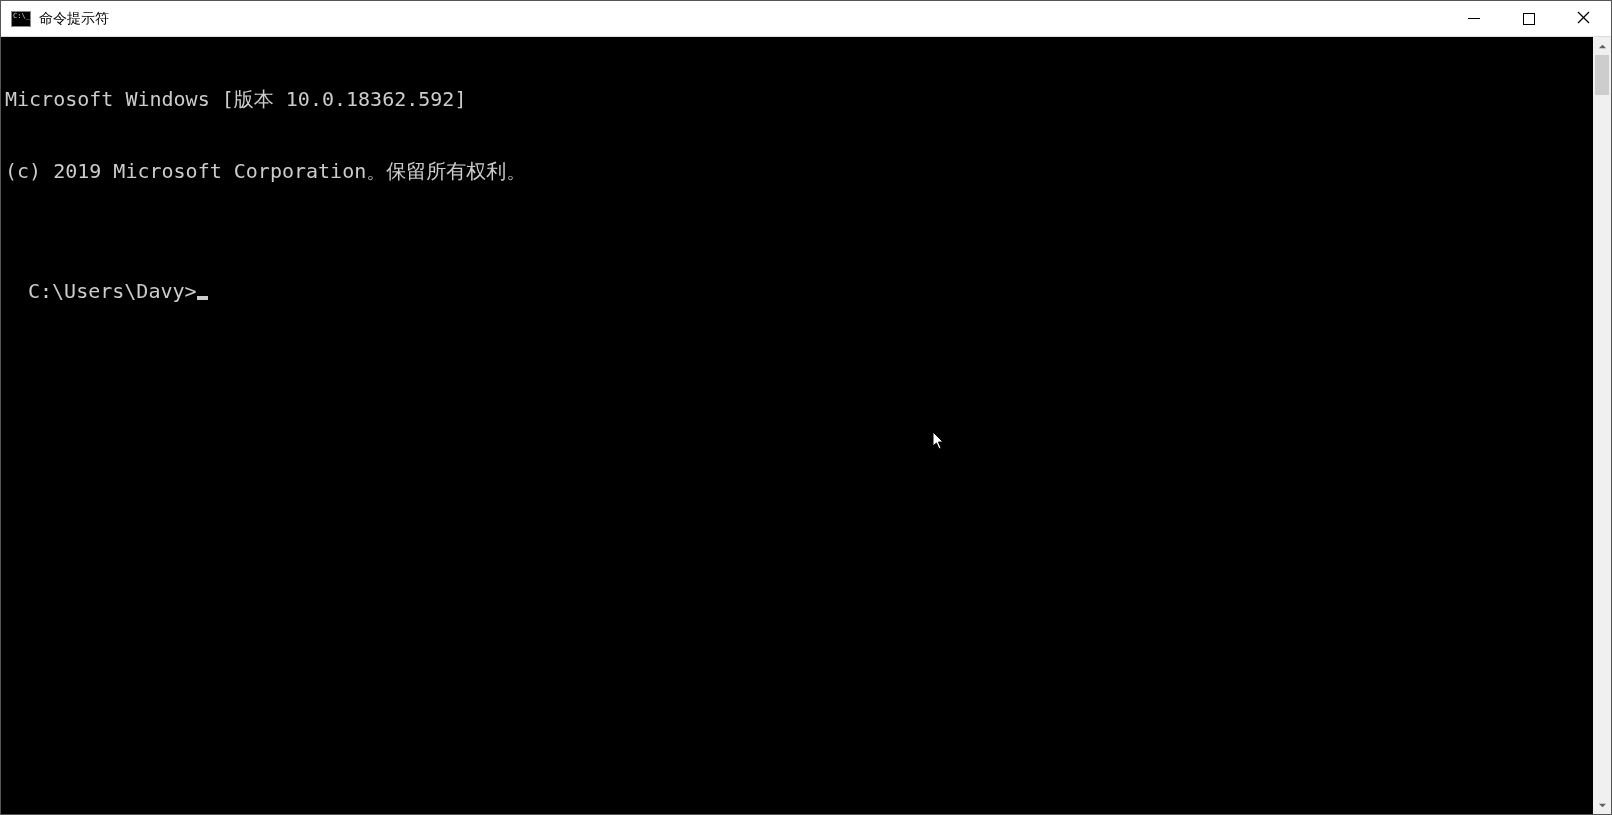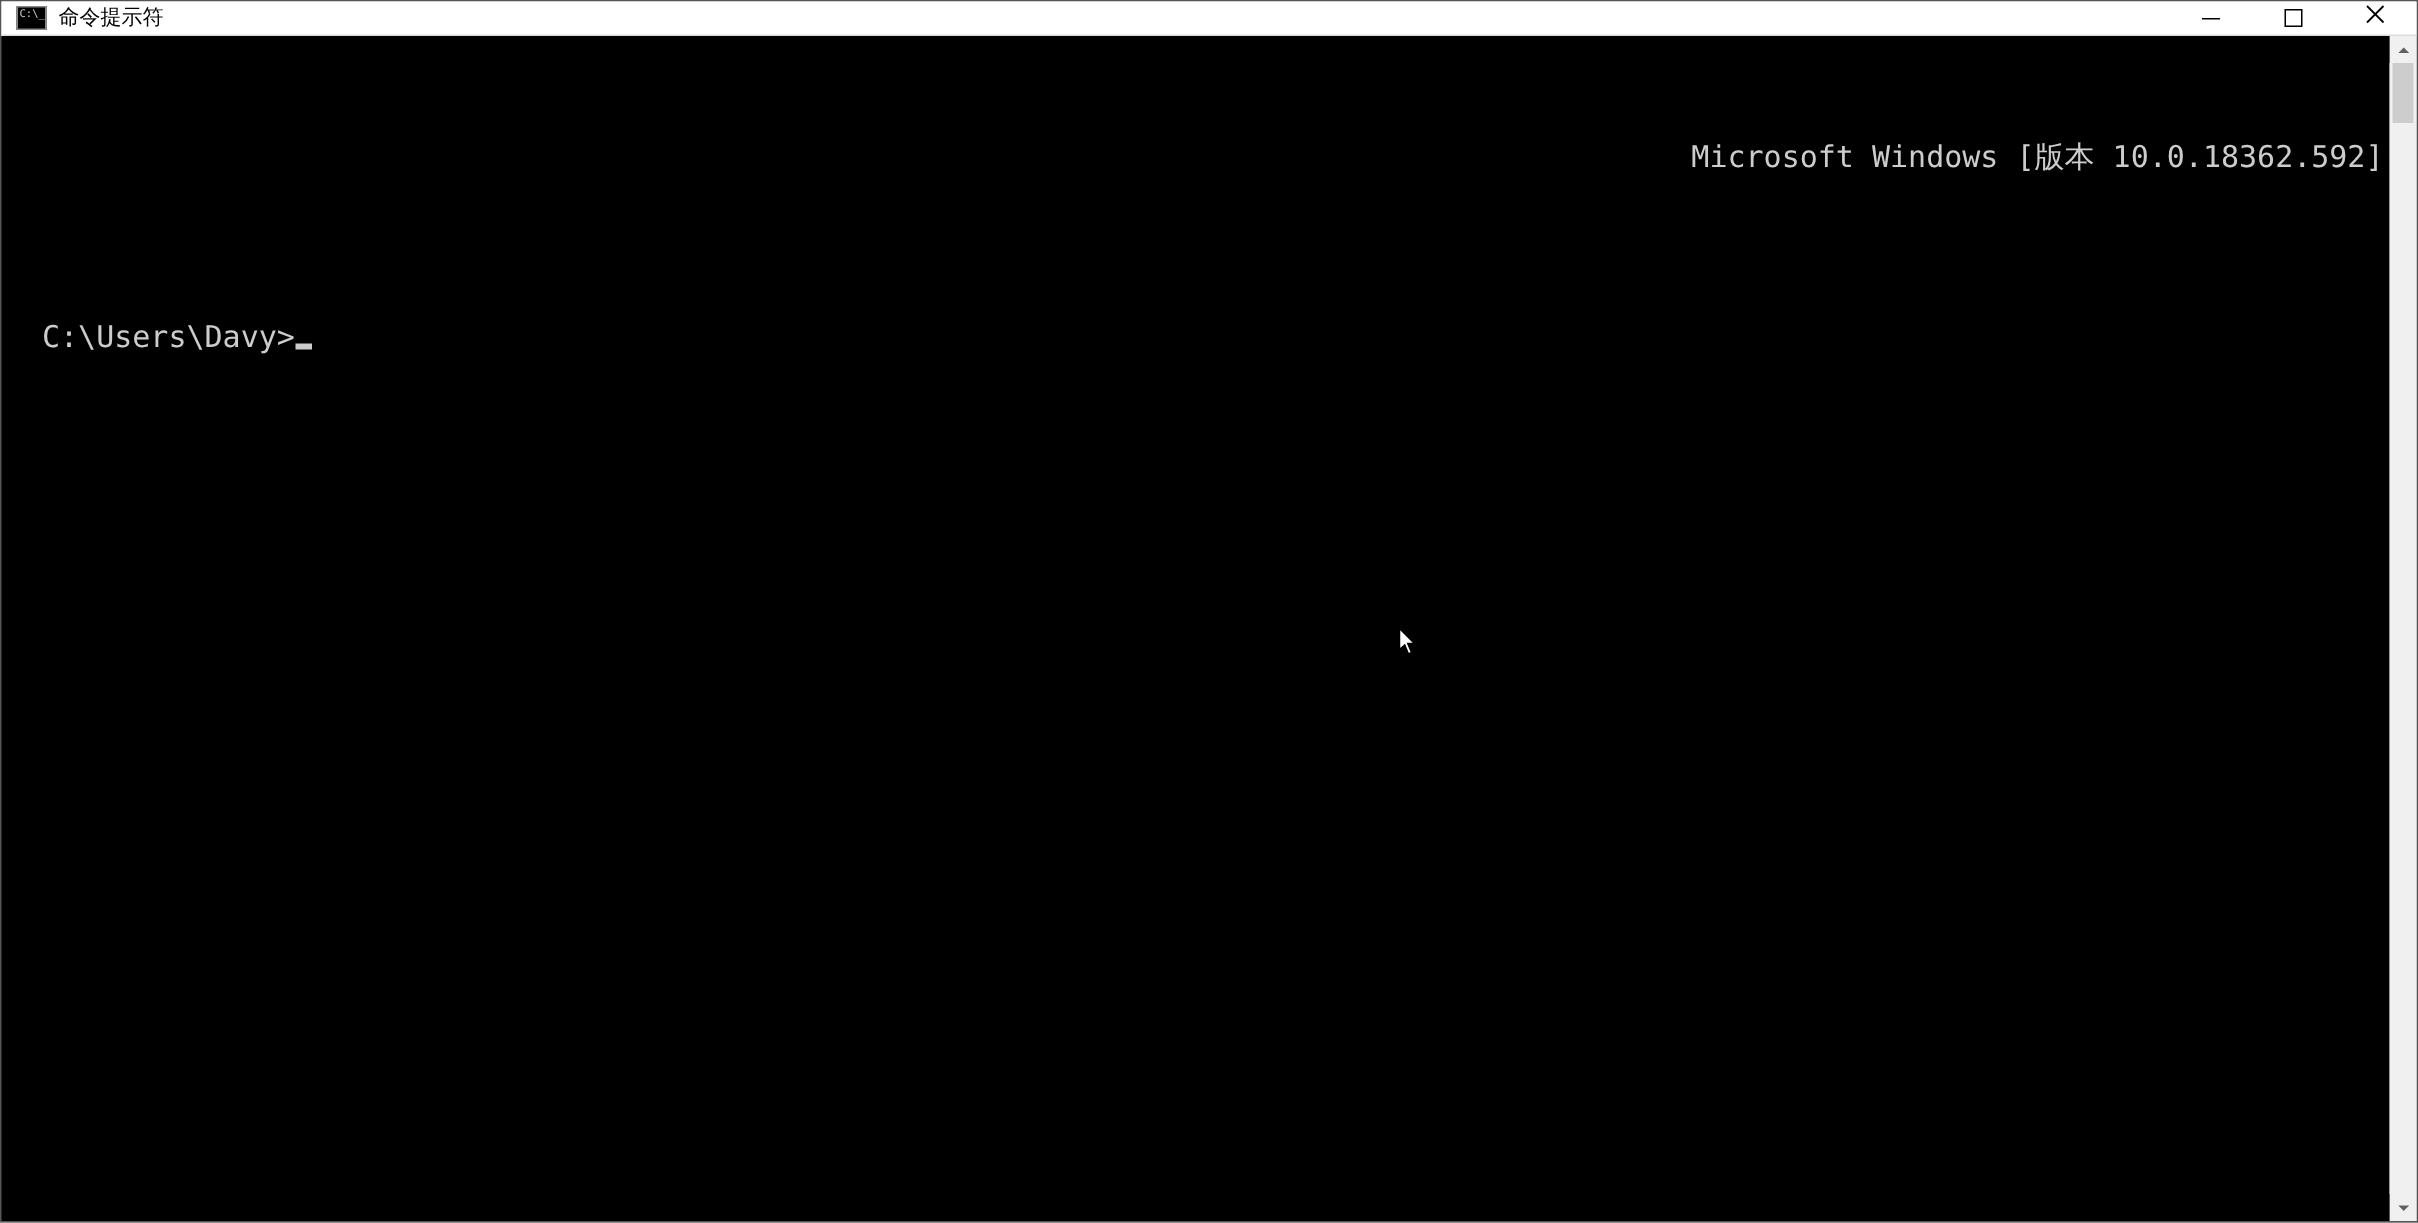--- a/index.html
+++ b/index.html
@@ -19,21 +19,21 @@
     .window {
       width: 100%;
       height: 100%;
       border: 1px solid #555;
       display: flex;
       flex-direction: column;
       background: #fff;
     }
     
     .titlebar {
-      height: 23px;
+      height: 36px;
       background: #ffffff;
       display: flex;
       align-items: center;
       border-bottom: 1px solid #ddd;
       flex-shrink: 0;
     }
     
     .titlebar-icon {
       width: 20px;
       height: 16px;
@@ -103,25 +103,24 @@
       min-height: 0;
     }
     
     .terminal {
       flex: 1;
       background: #000;
       color: #cccccc;
       font-family: "NSimSun", "SimSun", "Consolas", monospace;
       font-size: 20px;
       line-height: 24px;
-      padding: 20px 4px;
+      padding: 2px 4px;
       white-space: pre;
       overflow: hidden;
       position: relative;
-      text-align: right;
     }
     
     .terminal-line {
       display: block;
     }
     
     .prompt-line {
       display: flex;
       align-items: baseline;
       margin-left: 23px;
@@ -211,20 +210,21 @@
             <line x1="12" y1="1" x2="1" y2="12" stroke="#000" stroke-width="1.2"></line>
           </svg>
         </div>
       </div>
     </div>
   </div>
 
   <div class="terminal-container">
     <div class="terminal">
       <span class="terminal-line">Microsoft Windows [版本 10.0.18362.592]</span>
+      <span class="terminal-line">(c) 2019 Microsoft Corporation。保留所有权利。</span>
       <span class="terminal-line"></span>
       <div class="prompt-line">
         <span>C:\Users\Davy&gt;</span><span class="cursor"></span>
       </div>
       
       <div class="mouse-cursor">
         <svg viewBox="0 0 14 20">
           <path d="M 1 1 L 1 15 L 4.5 12 L 7 18 L 9 17 L 6.5 11 L 11 11 Z" fill="#fff" stroke="#000" stroke-width="1"></path>
         </svg>
       </div>

